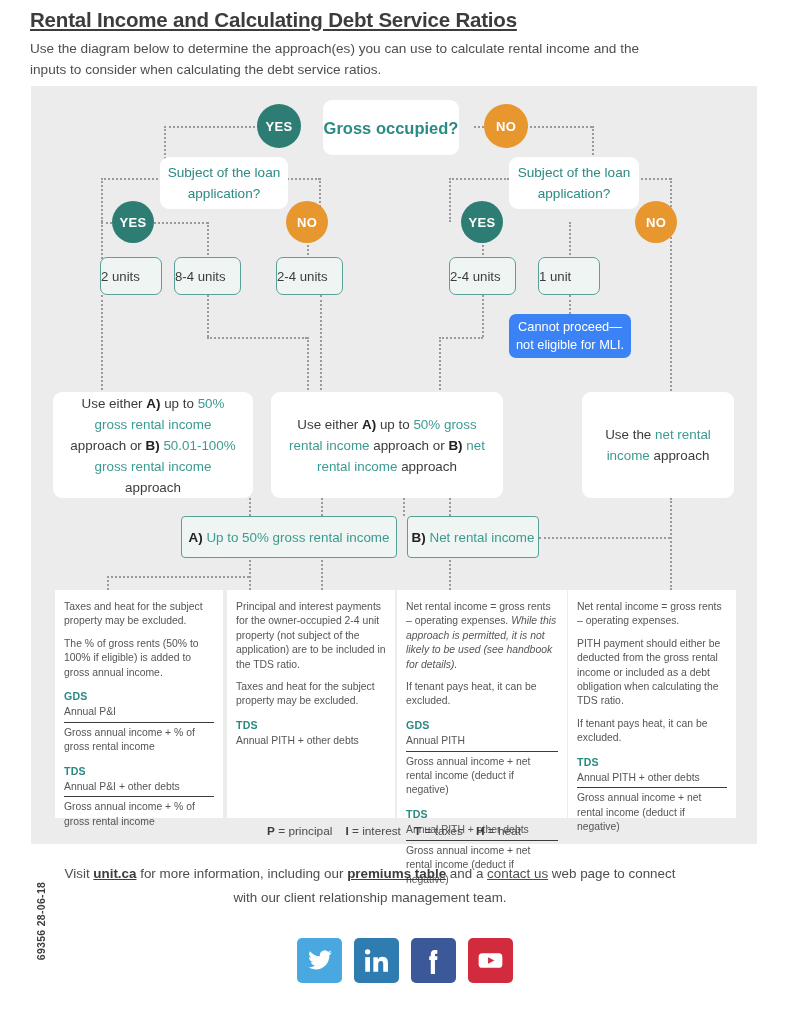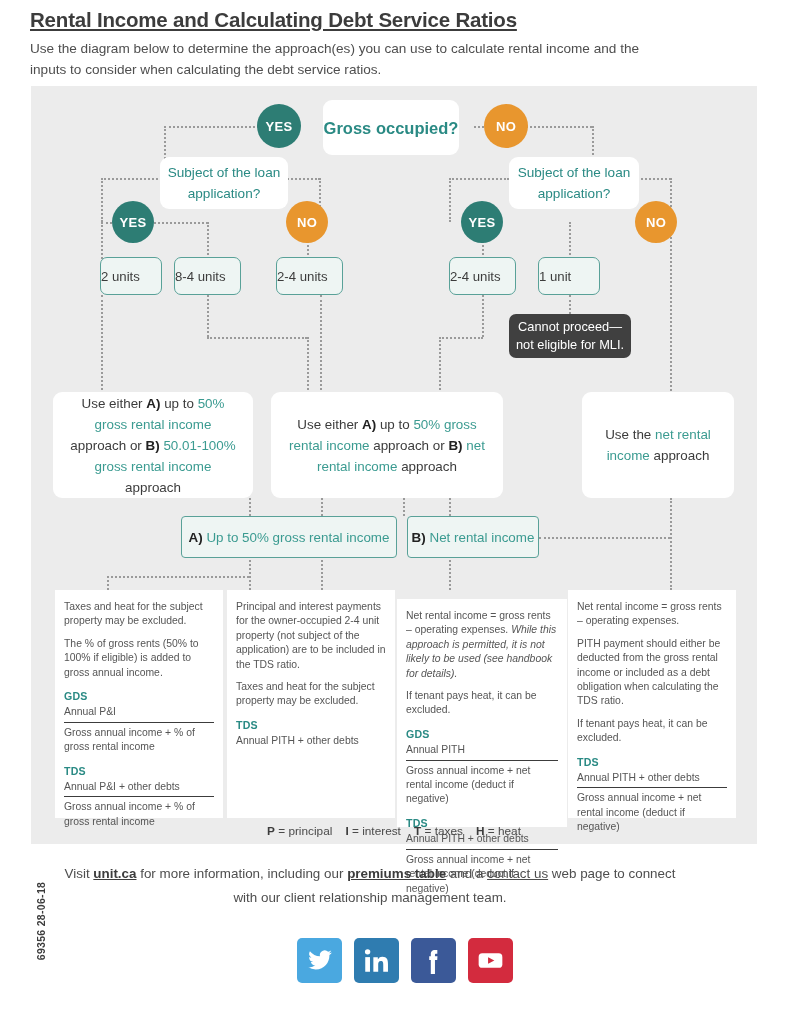--- a/index.html
+++ b/index.html
@@ -55,21 +55,21 @@
   .circle.no  { background: #e8962e; }
 
   .unitbox {
     position: absolute; background: #eef5f3;
     border: 1.4px solid #59a198; border-radius: 7px;
     display: flex; align-items: center; justify-content: flex-start;
     font-size: 13.2px; color: #3c3c3c;
   }
 
   .stopbox {
-    position: absolute; background: #404040; border-radius: 7px;
+    position: absolute; background: #3b82f6; border-radius: 7px;
     color: #ffffff; font-size: 12.8px; line-height: 18px;
     display: flex; align-items: center; justify-content: center;
     text-align: center;
   }
 
   .approachbox {
     position: absolute; background: #ffffff; border-radius: 9px;
     display: flex; align-items: center; justify-content: center;
     text-align: center; font-size: 13.4px; line-height: 21px;
     color: #3c3c3c; padding: 10px 14px;
@@ -295,21 +295,21 @@
       <div class="den">Gross annual income + % of gross rental income</div>
     </div>
 
     <div class="card" style="left:196px; top:504px; width:168px; height:228px;">
       <p>Principal and interest payments for the owner-occupied 2-4 unit property (not subject of the application) are to be included in the TDS ratio.</p>
       <p>Taxes and heat for the subject property may be excluded.</p>
       <div class="ratio-h">TDS</div>
       <div class="num">Annual PITH + other debts</div>
     </div>
 
-    <div class="card" style="left:366px; top:504px; width:170px; height:228px;margin-top:9px;">
+    <div class="card" style="left:366px; top:504px; width:170px; height:228px;">
       <p><span>Net rental income = gross rents – operating expenses. </span><span class="ital">While this approach is permitted, it is not likely to be used (see handbook for details).</span></p>
       <p>If tenant pays heat, it can be excluded.</p>
       <div class="ratio-h">GDS</div>
       <div class="num">Annual PITH</div>
       <div class="den">Gross annual income + net rental income (deduct if negative)</div>
       <div class="ratio-h">TDS</div>
       <div class="num">Annual PITH + other debts</div>
       <div class="den">Gross annual income + net rental income (deduct if negative)</div>
     </div>
 

